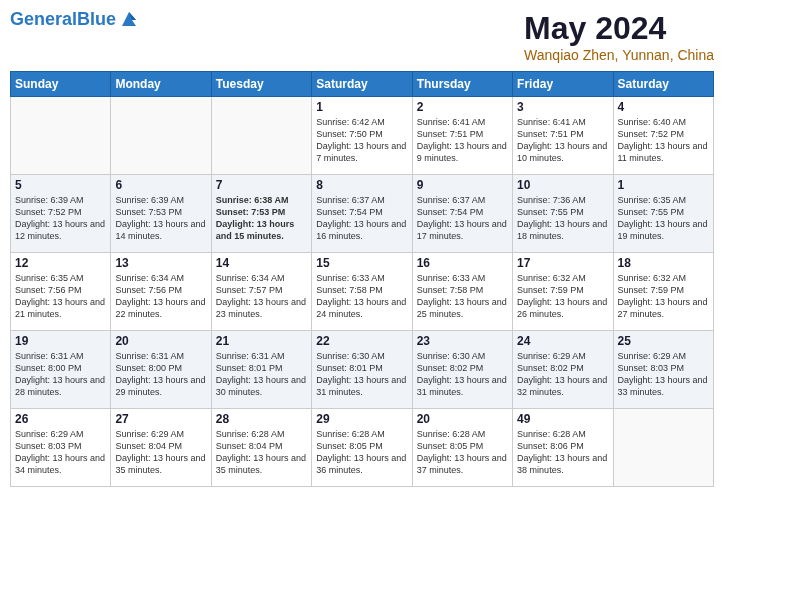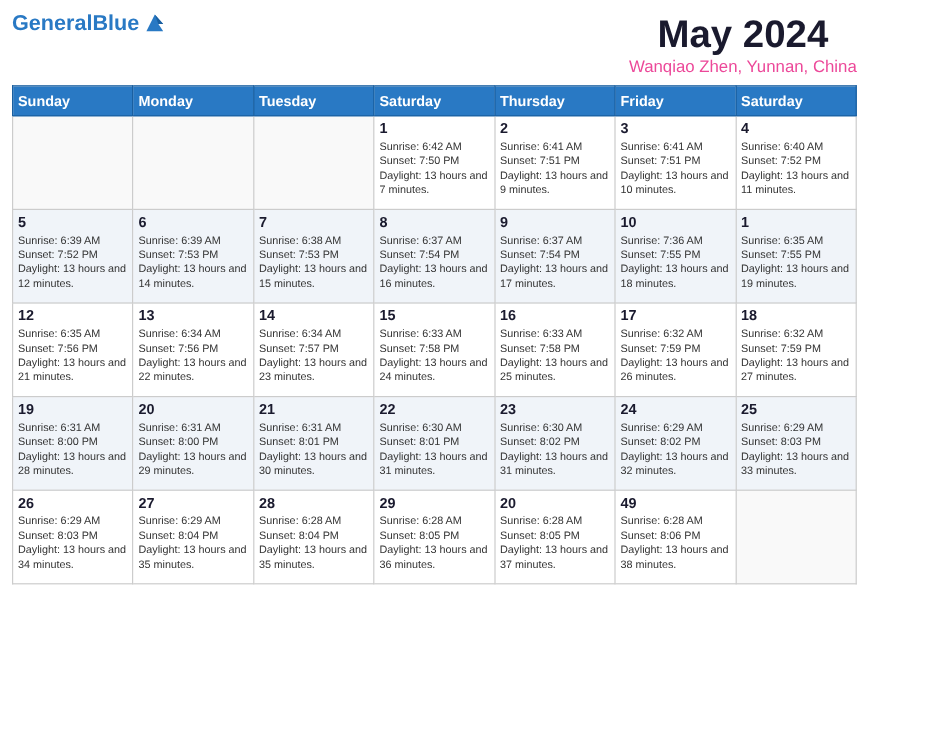--- a/index.html
+++ b/index.html
@@ -6,23 +6,23 @@
     body { font-family: Arial, sans-serif; background: #fff; width: 792px; height: 612px; overflow: hidden; }
     
     .page { width: 724px; height: 612px; padding: 10px; }
     
     .header { display: flex; justify-content: space-between; align-items: flex-start; margin-bottom: 8px; }
     
     .logo { display: flex; align-items: center; }
     .logo-text { font-size: 18px; font-weight: bold; color: #1a1a2e; line-height: 1.1; }
     .logo-text span { color: #2979c4; }
     
-    .title-block { text-align: center; }
+    .title-block { text-align: left; }
     .main-title { font-size: 32px; font-weight: bold; color: #1a1a2e; }
-    .subtitle { font-size: 14px; color: #ec4899; }
+    .subtitle { font-size: 14px; color: #a16207; }
     
     .calendar { width: 100%; border-collapse: collapse; }
     
     .calendar thead tr th {
       background-color: #2979c4;
       color: #fff;
       font-size: 12px;
       font-weight: bold;
       padding: 5px 4px;
       border: 1px solid #1a5fa0;
@@ -141,21 +141,21 @@
 Daylight: 13 hours and 12 minutes.</div>
           </td>
           <td>
             <span class="day-num">6</span>
             <div class="day-info" style="white-space: pre-line;">Sunrise: 6:39 AM
 Sunset: 7:53 PM
 Daylight: 13 hours and 14 minutes.</div>
           </td>
           <td>
             <span class="day-num">7</span>
-            <div class="day-info" style="white-space: pre-line;">Sunrise: 6:38 AM
+            <div class="day-info" style="white-space: pre-line; font-weight: bold;">Sunrise: 6:38 AM
 Sunset: 7:53 PM
 Daylight: 13 hours and 15 minutes.</div>
           </td>
           <td>
             <span class="day-num">8</span>
             <div class="day-info" style="white-space: pre-line;">Sunrise: 6:37 AM
 Sunset: 7:54 PM
 Daylight: 13 hours and 16 minutes.</div>
           </td>
           <td>

